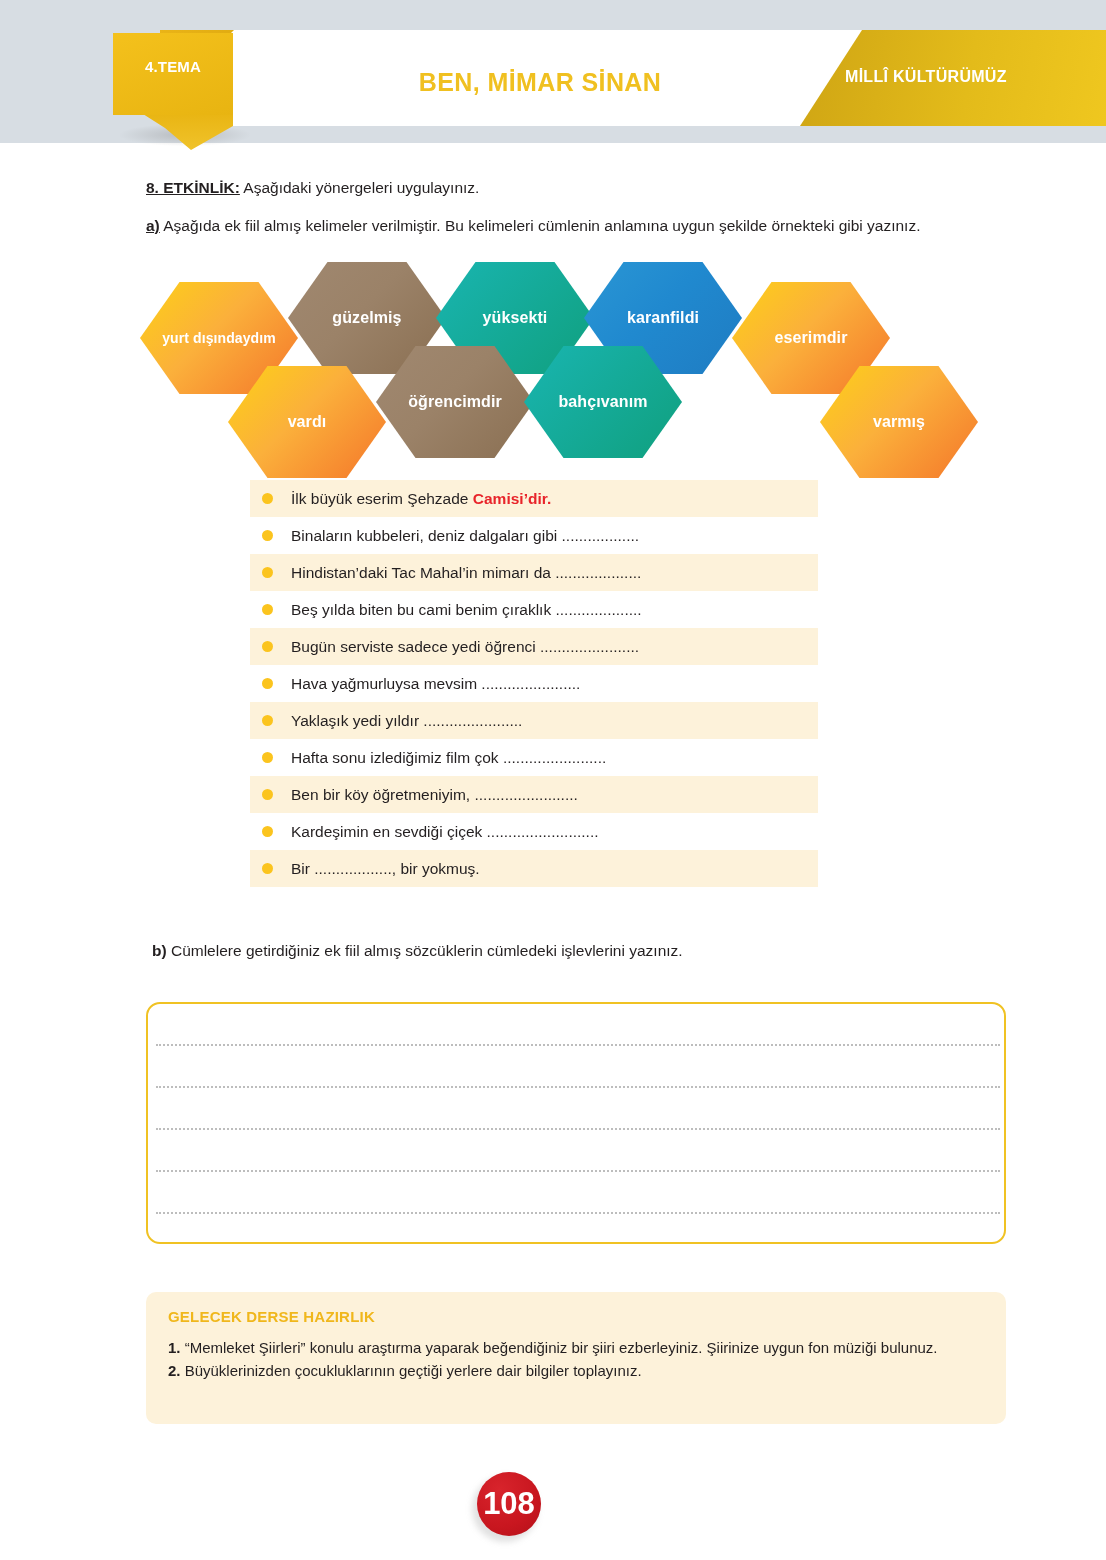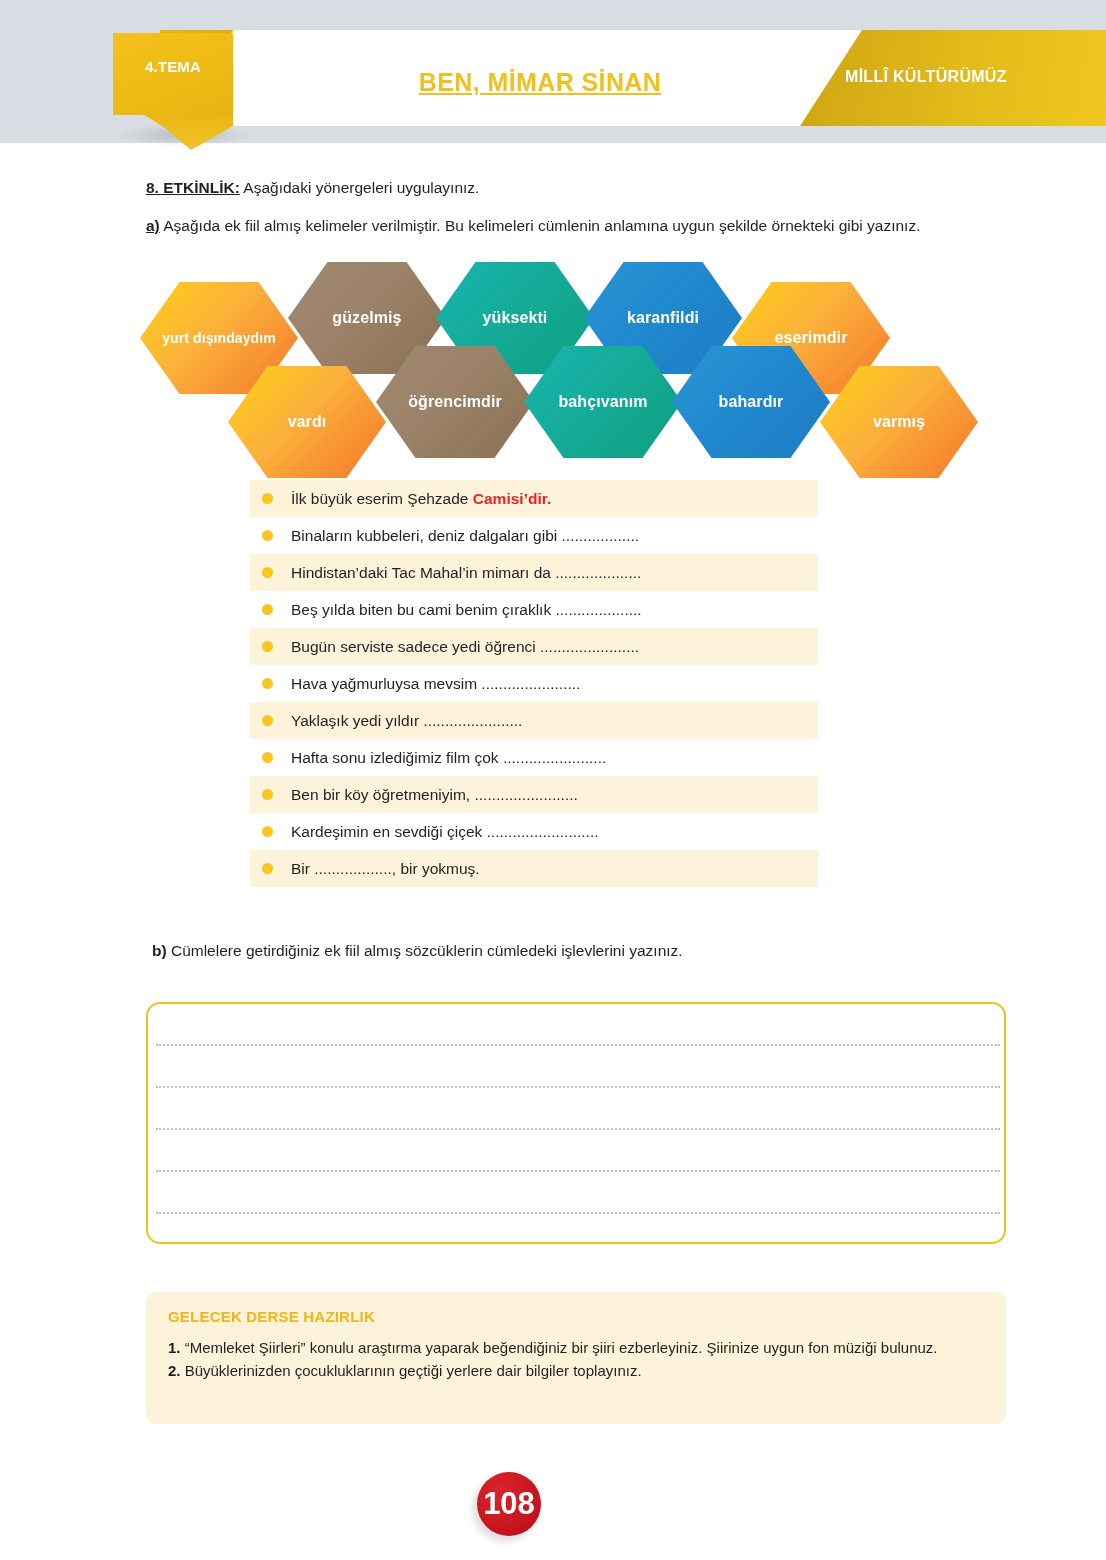--- a/index.html
+++ b/index.html
@@ -81,21 +81,20 @@
   .header-title {
     position: absolute;
     left: 260px; top: 68px;
     width: 560px;
     text-align: center;
     color: #f0c020;
     font-size: 25px;
     font-weight: bold;
     letter-spacing: 0.4px;
     z-index: 6;
-    text-decoration: underline;
   }
   .header-right {
     position: absolute;
     left: 800px; top: 30px;
     width: 306px;
     height: 96px;
     background: linear-gradient(100deg, #cfa514 0%, #e3bb1a 55%, #efc71f 100%);
     clip-path: polygon(62px 0, 100% 0, 100% 100%, 0 100%);
     z-index: 5;
   }
@@ -291,23 +290,20 @@
     </div>
     <div class="hex hx-orange" style="left: 88px; top: 84px;">
       <span>vardı</span>
     </div>
     <div class="hex hx-brown" style="left: 236px; top: 84px;">
       <span>öğrencimdir</span>
     </div>
     <div class="hex hx-teal" style="left: 384px; top: 84px;">
       <span>bahçıvanım</span>
     </div>
-    <div class="hex hx-blue" style="left: 532px; top: 84px;">
-      <span>bahardır</span>
-    </div>
     <div class="hex hx-orange" style="left: 680px; top: 84px;">
       <span>varmış</span>
     </div>
   </div>
 
 <div class="list" id="sentence-list">
     <div class="list-row shaded">
       <span class="bullet"></span>
       <span><span>İlk büyük eserim Şehzade </span><span class="hl">Camisi’dir.</span></span>
     </div>

